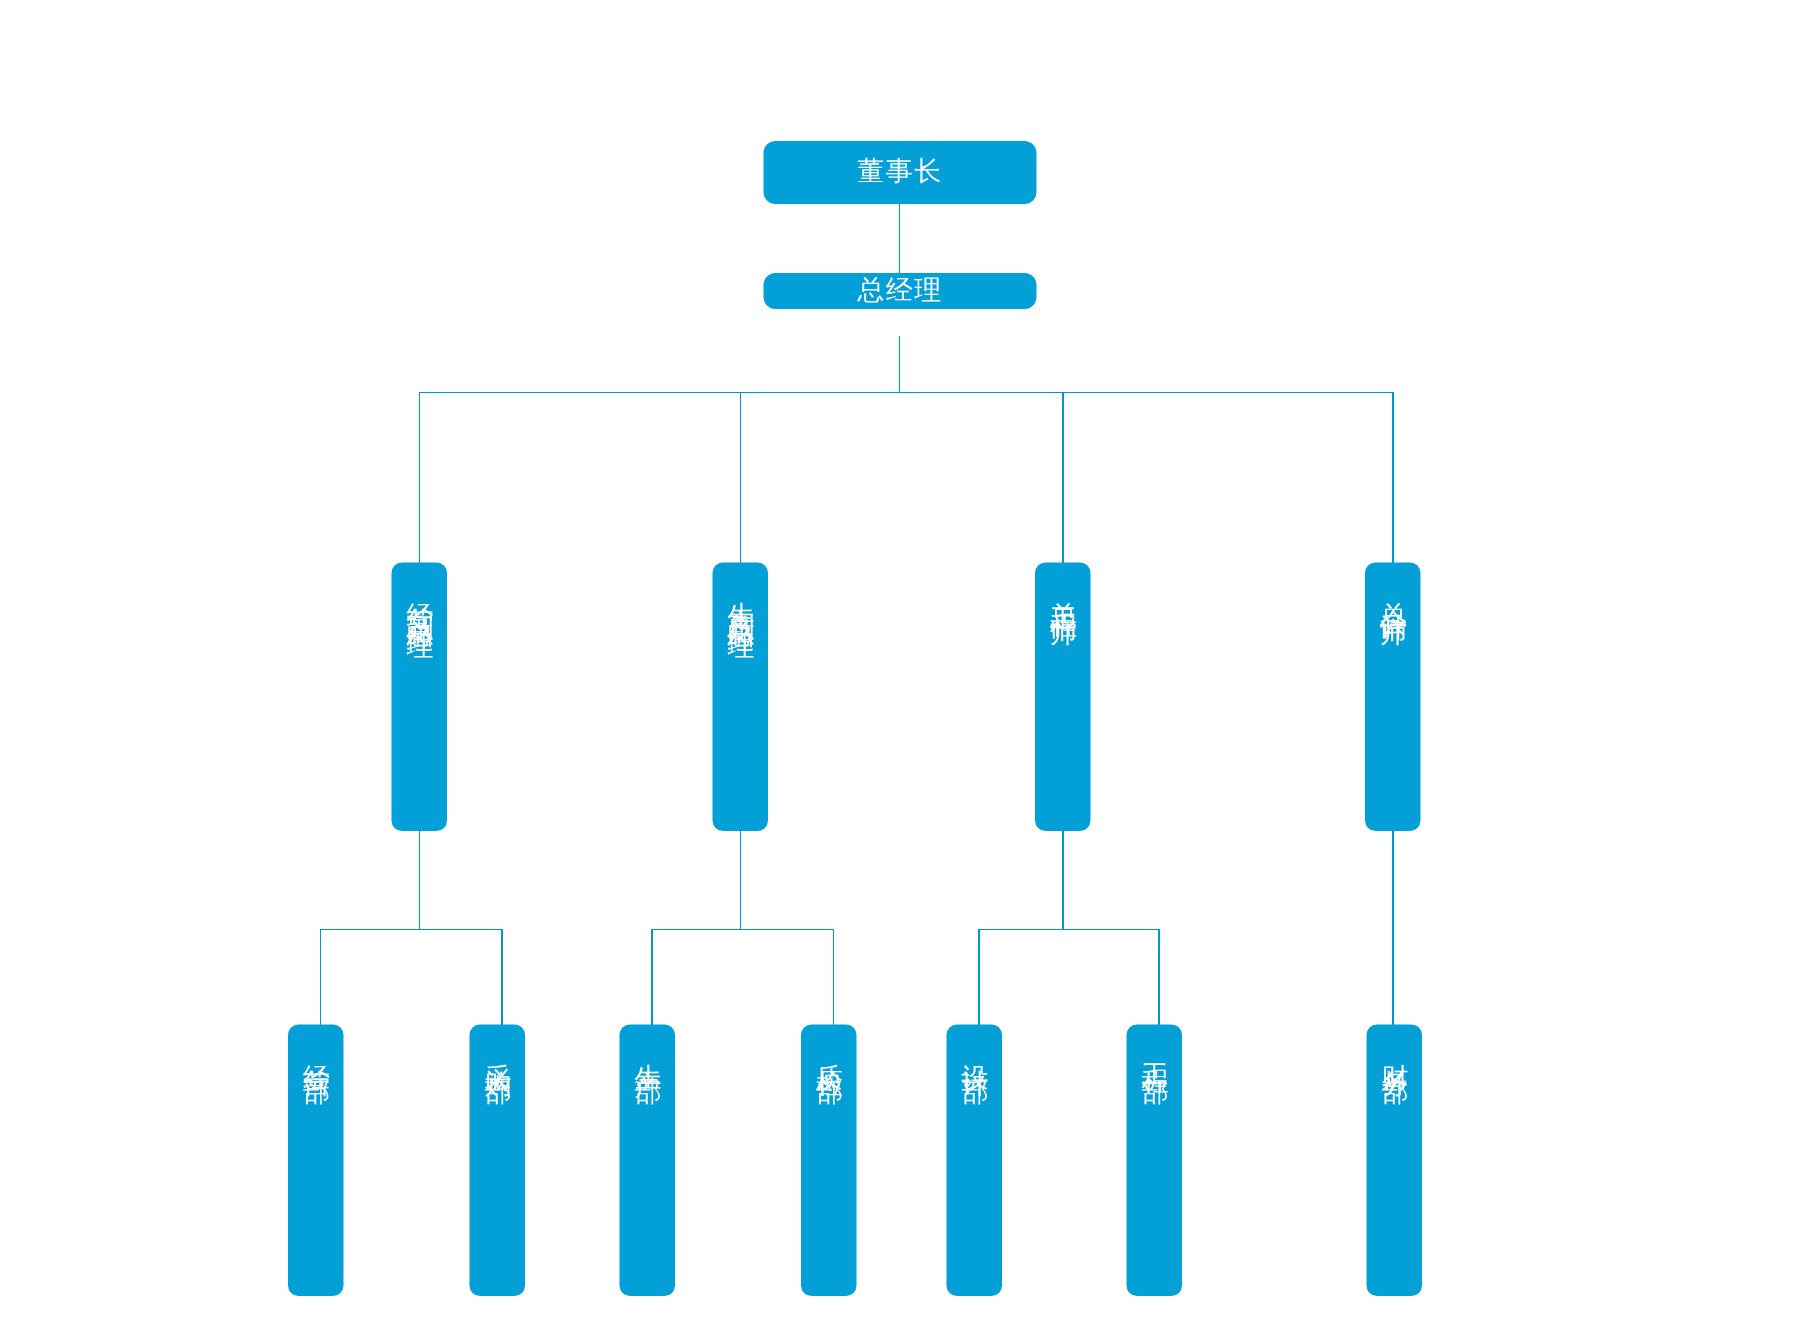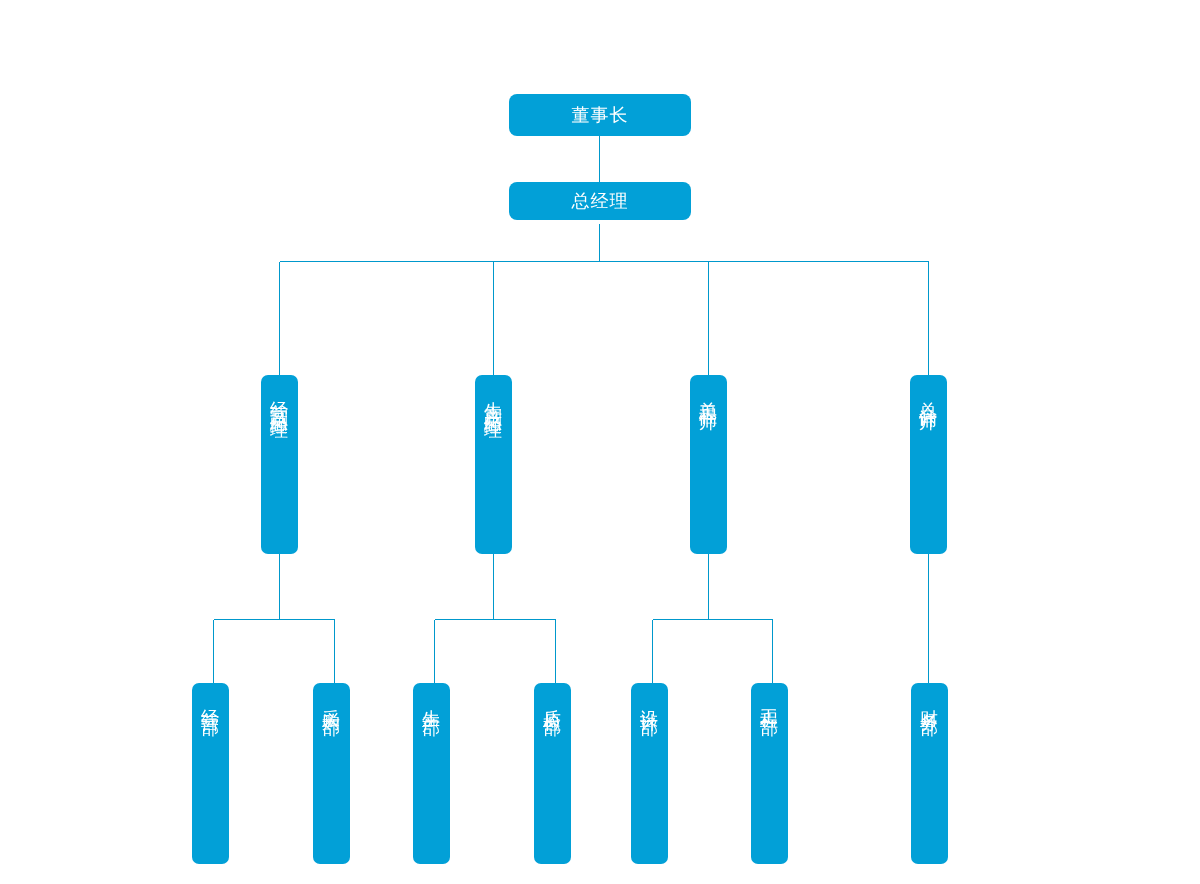--- a/index.html
+++ b/index.html
@@ -93,21 +93,21 @@
       <path d="M 772.5 583.5 L 772.5 647"></path>
 
       <path d="M 928.5 518 L 928.5 647"></path>
     </g>
   </svg>
 
   <div class="node horizontal" style="left: 509px; top: 58px; width: 182px; height: 42px; background: rgb(2, 160, 215); color: rgb(255, 255, 255);">
     <span class="node-label">董事长</span>
   </div>
 
-  <div class="node horizontal" style="left: 509px; top: 146px; width: 182px; height: 38px; background: rgb(2, 160, 215); color: rgb(255, 255, 255);">
+  <div class="node horizontal" style="left: 509px; top: 146px; width: 182px; height: 24px; background: rgb(2, 160, 215); color: rgb(255, 255, 255);">
     <span class="node-label">总经理</span>
   </div>
 
   <div class="node vertical" style="left: 261px; top: 339px; width: 37px; height: 179px; background: rgb(2, 160, 215); color: rgb(255, 255, 255);">
     <span class="node-label">经营副总经理</span>
   </div>
 
   <div class="node vertical" style="left: 475px; top: 339px; width: 37px; height: 179px; background: rgb(2, 160, 215); color: rgb(255, 255, 255);">
     <span class="node-label">生产副总经理</span>
   </div>

